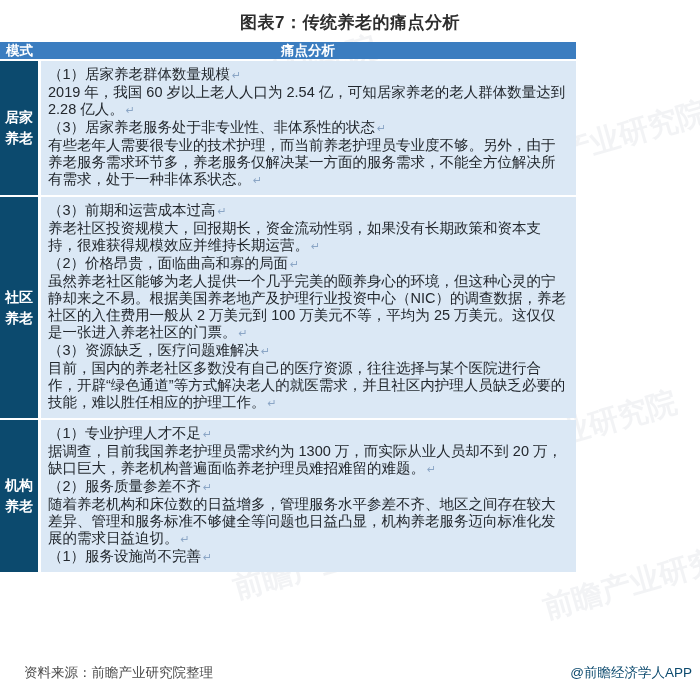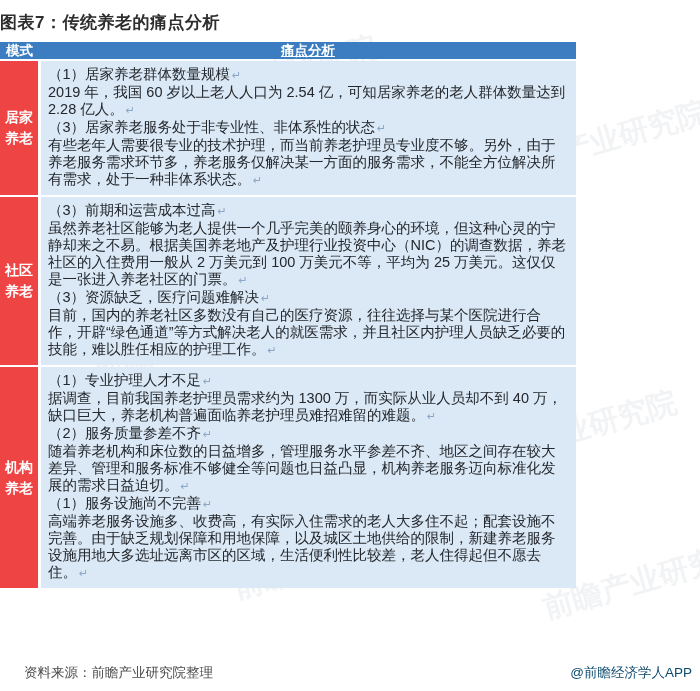--- a/index.html
+++ b/index.html
@@ -10,21 +10,21 @@
   }
   .page {
     position: relative;
     width: 700px;
     height: 691px;
     background: #ffffff;
     overflow: hidden;
   }
   .title {
     padding-top: 11px;
-    text-align: left;
+    text-align: center;
     font-size: 17px;
     font-weight: bold;
     color: #2e2e2e;
     letter-spacing: 0.5px;
     height: 31px;
   }
   .table {
     position: absolute;
     left: 0; top: 42px;
     width: 576px;
@@ -33,26 +33,26 @@
   .thead {
     display: flex;
     height: 17px;
     background: #3b7dc0;
     color: #ffffff;
     font-size: 13.5px;
     font-weight: bold;
     line-height: 17px;
   }
   .th-mode { width: 40px; padding-left: 6px; }
-  .th-pain { flex: 1; text-align: center; text-decoration: underline; }
+  .th-pain { flex: 1; text-align: center; }
   .trow { display: flex; margin-top: 2px; }
   .mode-cell {
     width: 38px;
     margin-right: 3px;
-    background: #ef4444;
+    background: #0c4a6e;
     color: #ffffff;
     font-weight: bold;
     font-size: 14px;
     line-height: 21px;
     display: flex;
     flex-direction: column;
     align-items: center;
     justify-content: center;
     text-align: center;
   }
@@ -125,38 +125,39 @@
       </div>
     </div>
 
     <div class="trow">
       <div class="mode-cell">
         <span>社区</span>
         <span>养老</span>
       </div>
       <div class="content-cell">
         <p class="para"><span>（3）前期和运营成本过高</span><span class="ret">↵</span></p>
+        <p class="para"><span>养老社区投资规模大，回报期长，资金流动性弱，如果没有长期政策和资本支持，很难获得规模效应并维持长期运营。</span><span class="ret">↵</span></p>
+        <p class="para"><span>（2）价格昂贵，面临曲高和寡的局面</span><span class="ret">↵</span></p>
         <p class="para"><span>虽然养老社区能够为老人提供一个几乎完美的颐养身心的环境，但这种心灵的宁静却来之不易。根据美国养老地产及护理行业投资中心（NIC）的调查数据，养老社区的入住费用一般从 2 万美元到 100 万美元不等，平均为 25 万美元。这仅仅是一张进入养老社区的门票。</span><span class="ret">↵</span></p>
         <p class="para"><span>（3）资源缺乏，医疗问题难解决</span><span class="ret">↵</span></p>
         <p class="para"><span>目前，国内的养老社区多数没有自己的医疗资源，往往选择与某个医院进行合作，开辟“绿色通道”等方式解决老人的就医需求，并且社区内护理人员缺乏必要的技能，难以胜任相应的护理工作。</span><span class="ret">↵</span></p>
       </div>
     </div>
 
     <div class="trow">
       <div class="mode-cell">
         <span>机构</span>
         <span>养老</span>
       </div>
       <div class="content-cell">
         <p class="para"><span>（1）专业护理人才不足</span><span class="ret">↵</span></p>
-        <p class="para"><span>据调查，目前我国养老护理员需求约为 1300 万，而实际从业人员却不到 40 万，缺口巨大，养老机构普遍面临养老护理员难招难留的难题。</span><span class="ret">↵</span></p>
+        <p class="para"><span>据调查，目前我国养老护理员需求约为 1300 万，而实际从业人员却不到 20 万，缺口巨大，养老机构普遍面临养老护理员难招难留的难题。</span><span class="ret">↵</span></p>
         <p class="para"><span>（2）服务质量参差不齐</span><span class="ret">↵</span></p>
         <p class="para"><span>随着养老机构和床位数的日益增多，管理服务水平参差不齐、地区之间存在较大差异、管理和服务标准不够健全等问题也日益凸显，机构养老服务迈向标准化发展的需求日益迫切。</span><span class="ret">↵</span></p>
         <p class="para"><span>（1）服务设施尚不完善</span><span class="ret">↵</span></p>
-        <p class="para"><span>高端养老服务设施多、收费高，有实际入住需求的老人大多住不起；配套设施不完善。由于缺乏规划保障和用地保障，以及城区土地供给的限制，新建养老服务设施用地大多选址远离市区的区域，生活便利性比较差，老人住得起但不愿去住。</span><span class="ret">↵</span></p>
       </div>
     </div>
 
   </div>
 
   <div class="footer">
     <span class="source">资料来源：前瞻产业研究院整理</span>
     <span class="credit">@前瞻经济学人APP</span>
   </div>
 

